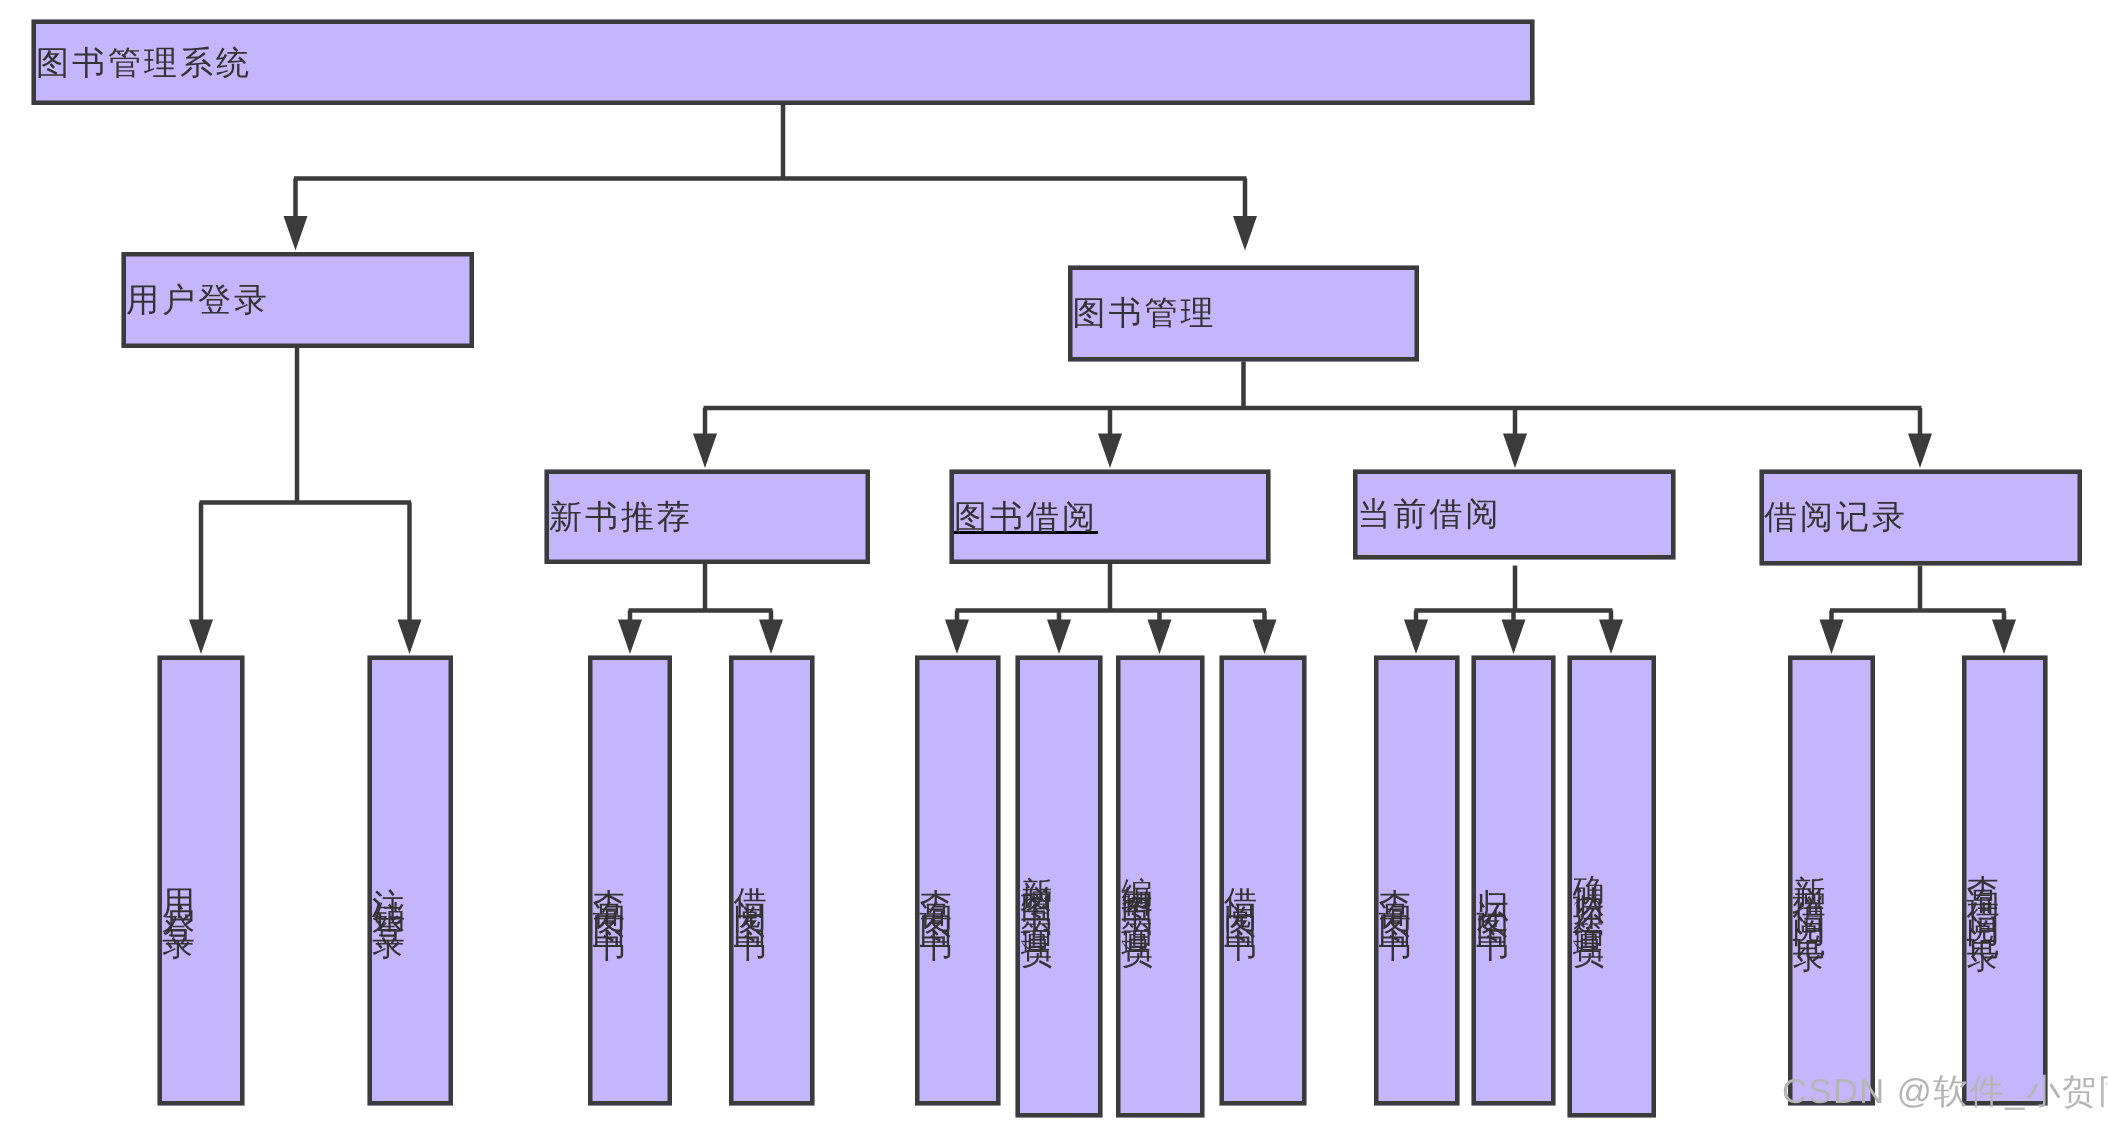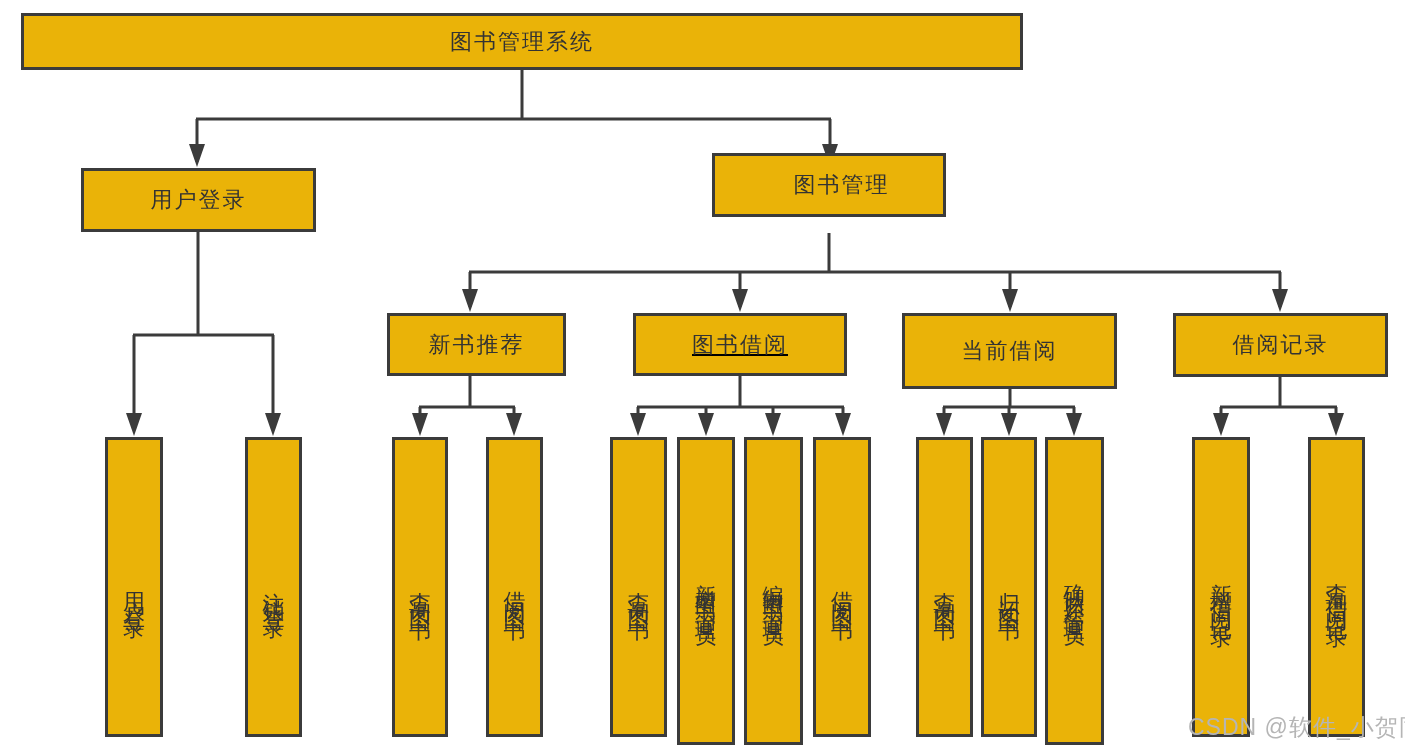--- a/index.html
+++ b/index.html
@@ -18,24 +18,23 @@
   .connectors {
     position: absolute;
     left: 0;
     top: 0;
     z-index: 1;
   }
   .node {
     position: absolute;
     box-sizing: border-box;
     border: 3px solid #3b3b3b;
-    background: #eab308;
+    background: #c4b5fd;
     display: flex;
     align-items: center;
-    justify-content: center;
     z-index: 2;
   }
   .node .lbl {
     color: #333333;
     font-size: 22px;
     letter-spacing: 2px;
     white-space: nowrap;
   }
   .vnode .lbl {
     writing-mode: vertical-rl;
@@ -106,31 +105,31 @@
     </g>
   </svg>
 
   <div class="node" style="left:21px; top:13px; width:1002px; height:57px;">
     <span class="lbl">图书管理系统</span>
   </div>
 
   <div class="node" style="left:81px; top:168px; width:235px; height:64px;">
     <span class="lbl">用户登录</span>
   </div>
-  <div class="node" style="left:712px; top:153px; width:234px; height:64px;padding-left:25px;">
+  <div class="node" style="left:712px; top:177px; width:234px; height:64px;">
     <span class="lbl">图书管理</span>
   </div>
 
-  <div class="node" style="left:363px; top:313px; width:179px; height:63px;margin-left:24px;">
+  <div class="node" style="left:363px; top:313px; width:217px; height:63px;">
     <span class="lbl">新书推荐</span>
   </div>
   <div class="node" style="left:633px; top:313px; width:214px; height:63px;text-decoration:underline;">
     <span class="lbl">图书借阅</span>
   </div>
-  <div class="node" style="left:902px; top:313px; width:215px; height:76px;">
+  <div class="node" style="left:902px; top:313px; width:215px; height:60px;">
     <span class="lbl">当前借阅</span>
   </div>
   <div class="node" style="left:1173px; top:313px; width:215px; height:64px;">
     <span class="lbl">借阅记录</span>
   </div>
 
   <div class="node vnode" style="left:105px; top:437px; width:58px; height:300px;">
     <span class="lbl">用户登录</span>
   </div>
   <div class="node vnode" style="left:245px; top:437px; width:57px; height:300px;">

